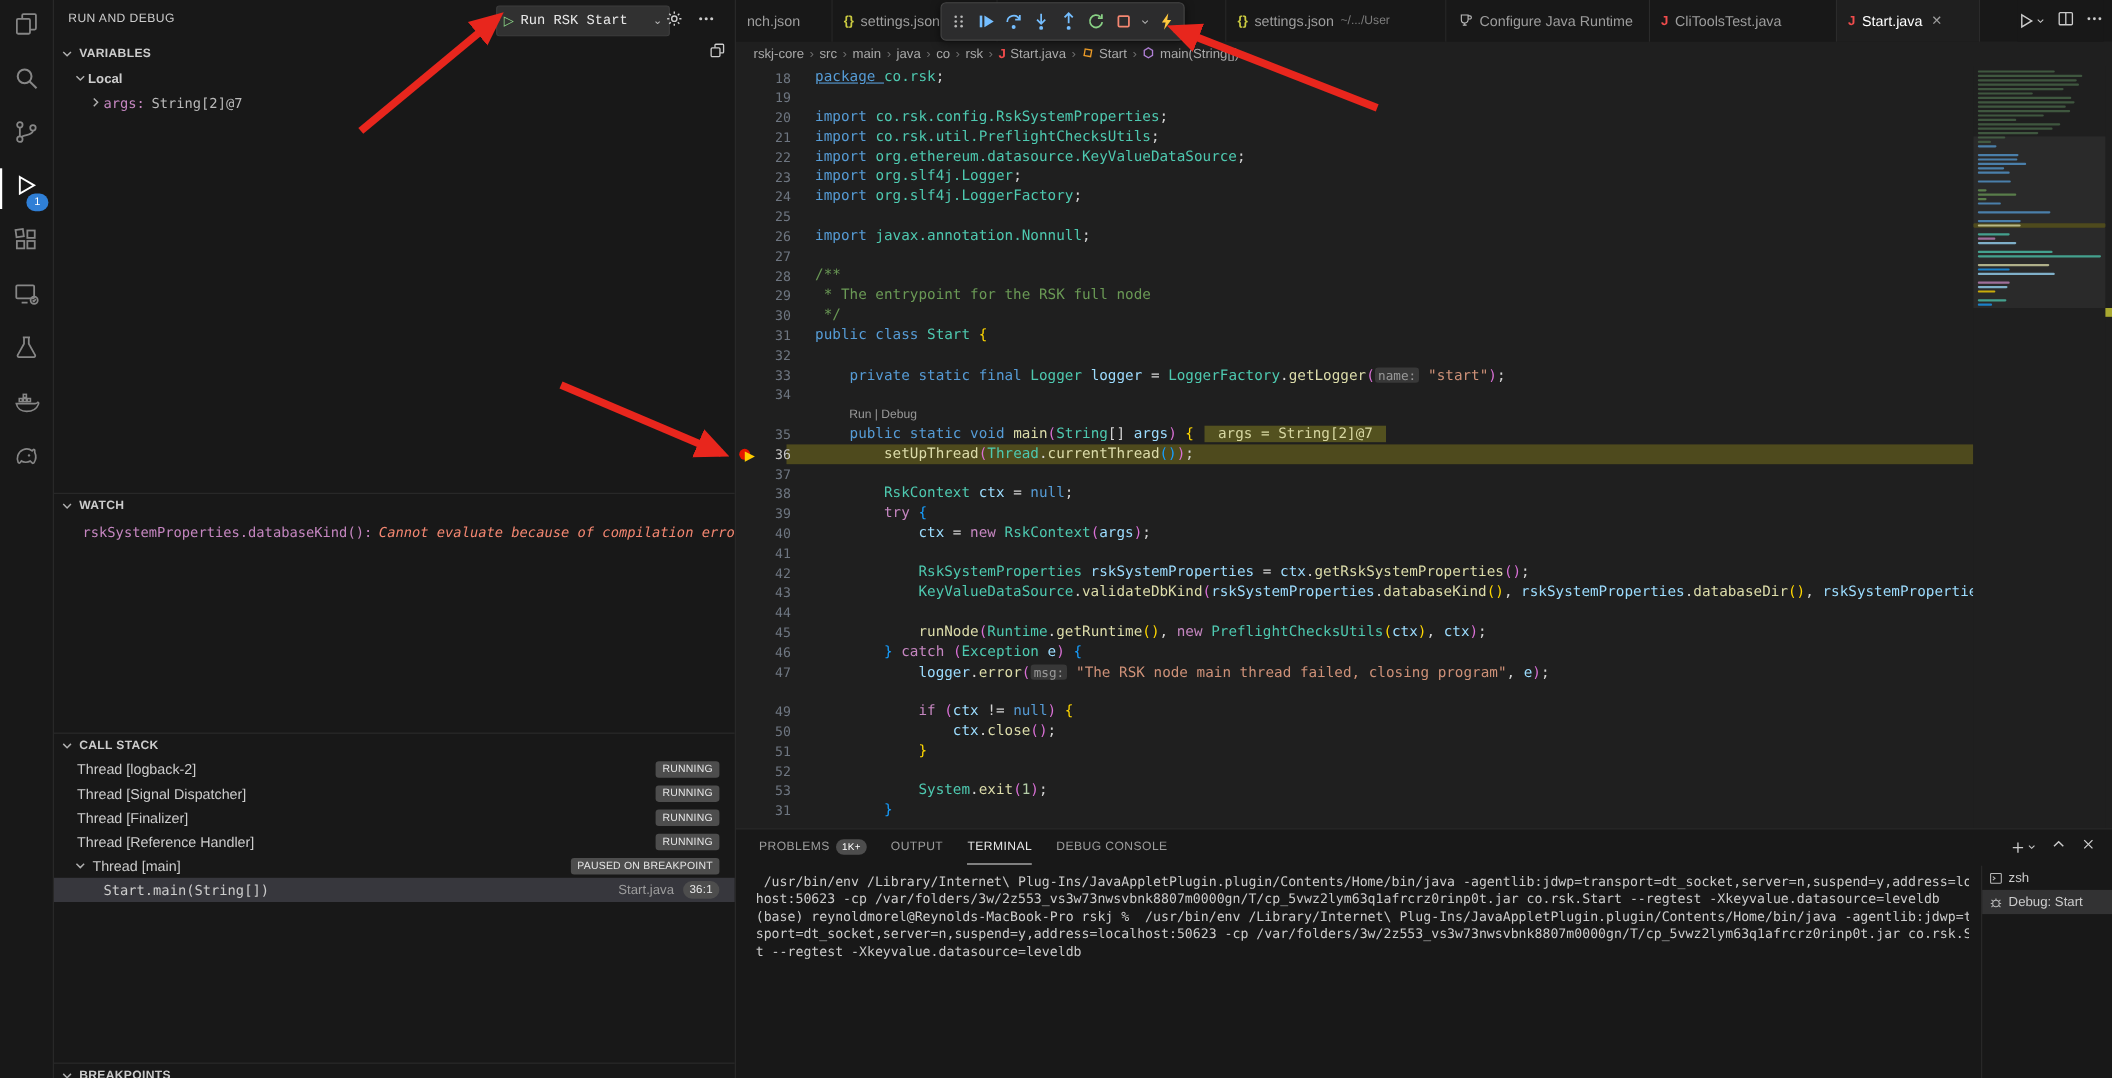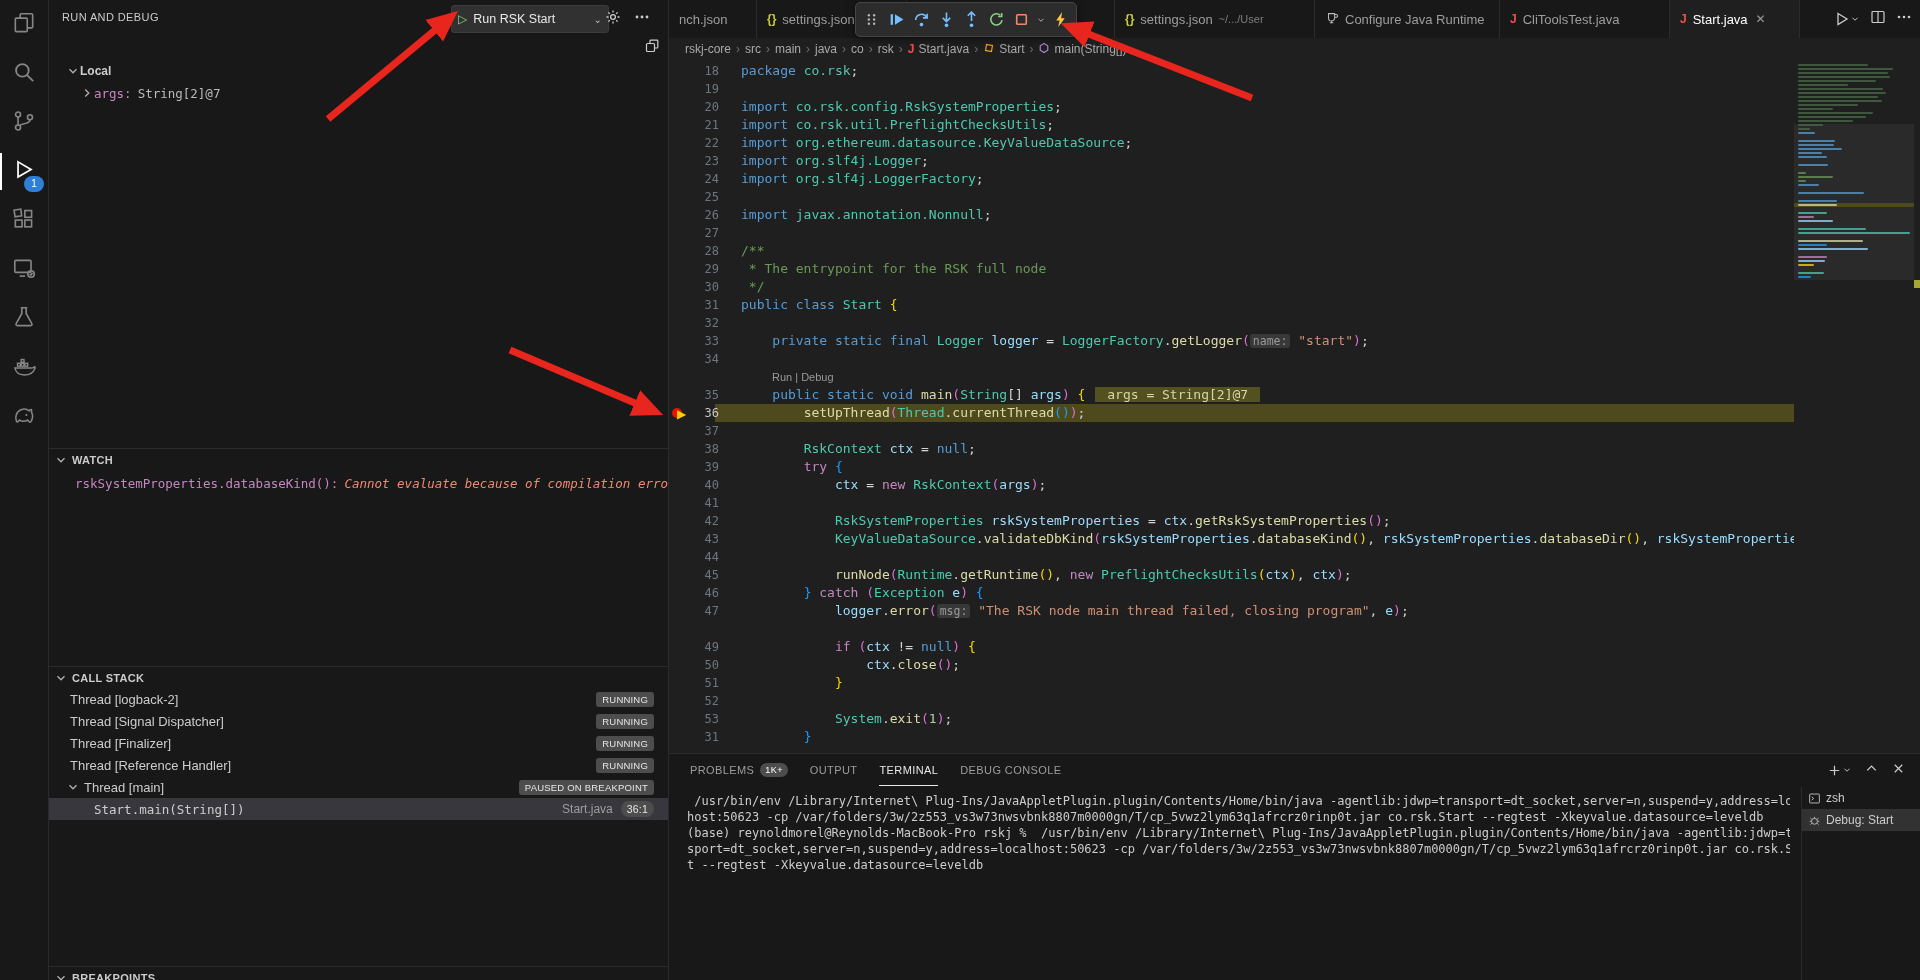--- a/index.html
+++ b/index.html
@@ -20,21 +20,21 @@
     background:var(--badge-blue);color:#fff;font-size:10px;line-height:16px;text-align:center;padding:0 2px;}
 
   
   #sidebar{position:absolute;left:48px;top:0;width:620px;height:100%;
     background:var(--bg-shell);border-right:1px solid var(--border);z-index:4;overflow:hidden;}
   #sidebar-header{position:absolute;left:0;top:0;right:0;height:36px;}
   #sidebar-title{position:absolute;left:14px;top:11px;font-size:11px;letter-spacing:.4px;color:#cccccc;}
   #run-config{position:absolute;left:403px;top:5px;width:144px;height:26px;background:#313131;border:1px solid #3c3c3c;
     border-radius:3px;display:flex;align-items:center;padding:0 6px;cursor:pointer;}
   #run-config .play{color:var(--accent-run);font-size:12px;margin-right:6px;}
-  #run-config .lbl{font-size:12.5px;color:#e8e8e8;flex:1;white-space:nowrap;}
+  #run-config .lbl{font-size:12.5px;color:#e8e8e8;flex:1;white-space:nowrap;font-family:Liberation Mono, monospace;}
   #run-config .chev{color:#bbb;margin-left:4px;}
   .hdr-ic{position:absolute;top:9px;color:#cccccc;cursor:pointer;}
   .hdr-ic svg{width:16px;height:16px;}
   .section-h{position:absolute;left:0;right:0;height:22px;display:flex;align-items:center;gap:4px;
     padding-left:6px;font-size:11px;font-weight:bold;letter-spacing:.3px;color:#cccccc;cursor:pointer;}
   .section-h.bordered{border-top:1px solid var(--border);}
   .chevron{width:14px;height:14px;color:#b0b0b0;flex:0 0 auto;}
   .tree-row{position:absolute;left:0;right:0;height:22px;display:flex;align-items:center;font-size:13px;color:#cccccc;cursor:pointer;white-space:nowrap;}
   .badge-pill{background:var(--badge-bg);color:#e6e6e6;font-size:9.5px;letter-spacing:.2px;border-radius:3px;padding:2px 6px;margin-left:auto;margin-right:14px;flex:0 0 auto;}
   .cs-row .name{margin-left:4px;}
@@ -197,20 +197,26 @@
           </svg>
       </span>
       <span class="hdr-ic" style="left:596px;top:38px;">
         <svg viewBox="0 0 16 16" fill="none" stroke="currentColor" stroke-width="1.2">
             <rect x="2.5" y="5.5" width="8" height="8" rx="1"></rect>
             <path d="M6 5.5V3a.8.8 0 0 1 .8-.8H13a.8.8 0 0 1 .8.8v6.2a.8.8 0 0 1-.8.8h-2.4"></path>
           </svg>
       </span>
     </div>
 
+    <div class="section-h" style="top:38px;">
+      <svg class="chevron" viewBox="0 0 16 16" fill="none" stroke="currentColor" stroke-width="1.5">
+          <path d="M4 6l4 4 4-4"></path>
+        </svg>
+      <span>VARIABLES</span>
+    </div>
     <div class="tree-row" style="top:60px;padding-left:18px;font-weight:bold;font-size:12px;">
       <svg class="chevron" viewBox="0 0 16 16" fill="none" stroke="currentColor" stroke-width="1.5">
           <path d="M4 6l4 4 4-4"></path>
         </svg>
       <span>Local</span>
     </div>
     <div class="tree-row" style="top:82px;padding-left:32px;">
       <svg class="chevron" viewBox="0 0 16 16" fill="none" stroke="currentColor" stroke-width="1.5">
           <path d="M6 4l4 4-4 4"></path>
         </svg>
@@ -438,21 +444,21 @@
             </svg></span>
           <span>main(String[])</span>
         </span>
       </div>
 
     <div id="code-area">
       <div id="code-lines">
           <div class="code-row" style="top: 2px;">
             <span class="glyph"></span>
             <span class="lnum">18</span>
-            <span class="ltext"><span style="color: rgb(86, 156, 214);">package </span><span style="color: rgb(78, 201, 176);">co.rsk</span><span style="color: rgb(212, 212, 212);">;</span></span>
+            <span class="ltext"><span style="color: rgb(86, 156, 214); text-decoration: underline;">package </span><span style="color: rgb(78, 201, 176);">co.rsk</span><span style="color: rgb(212, 212, 212);">;</span></span>
           </div>
           <div class="code-row" style="top: 20px;">
             <span class="glyph"></span>
             <span class="lnum">19</span>
             <span class="ltext"></span>
           </div>
           <div class="code-row" style="top: 38px;">
             <span class="glyph"></span>
             <span class="lnum">20</span>
             <span class="ltext"><span style="color: rgb(86, 156, 214);">import </span><span style="color: rgb(78, 201, 176);">co.rsk.config.RskSystemProperties</span><span style="color: rgb(212, 212, 212);">;</span></span>

